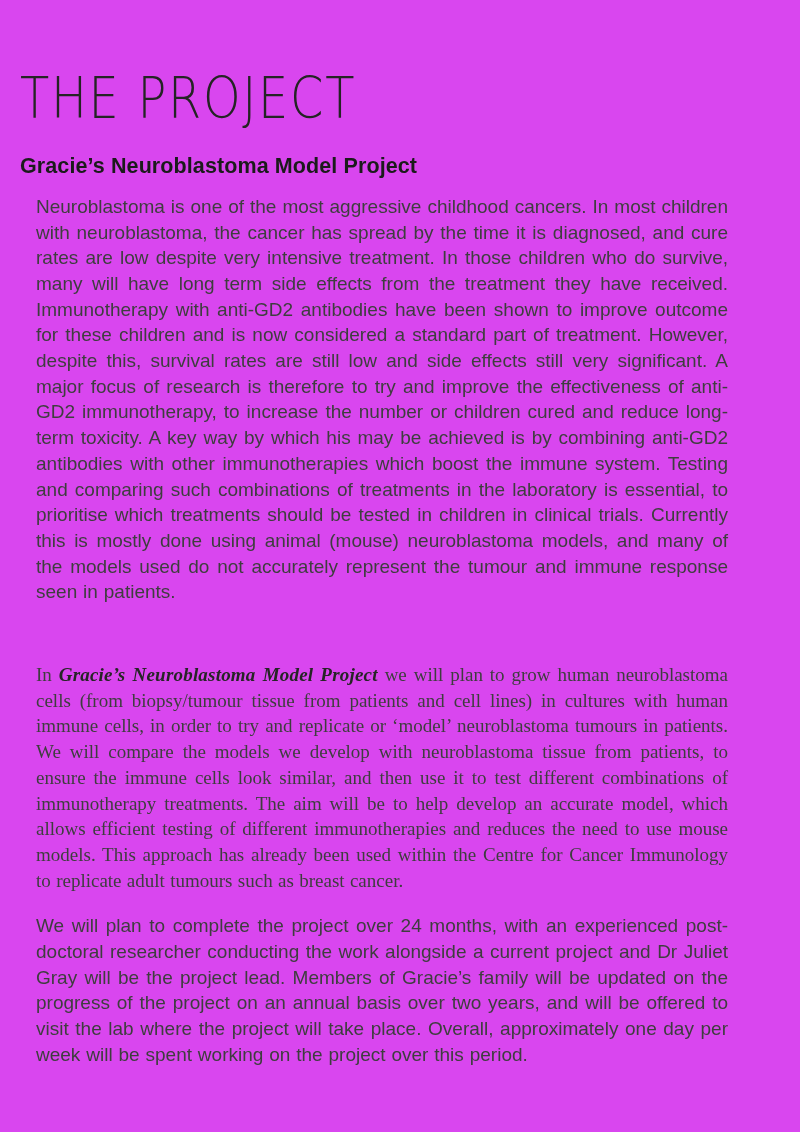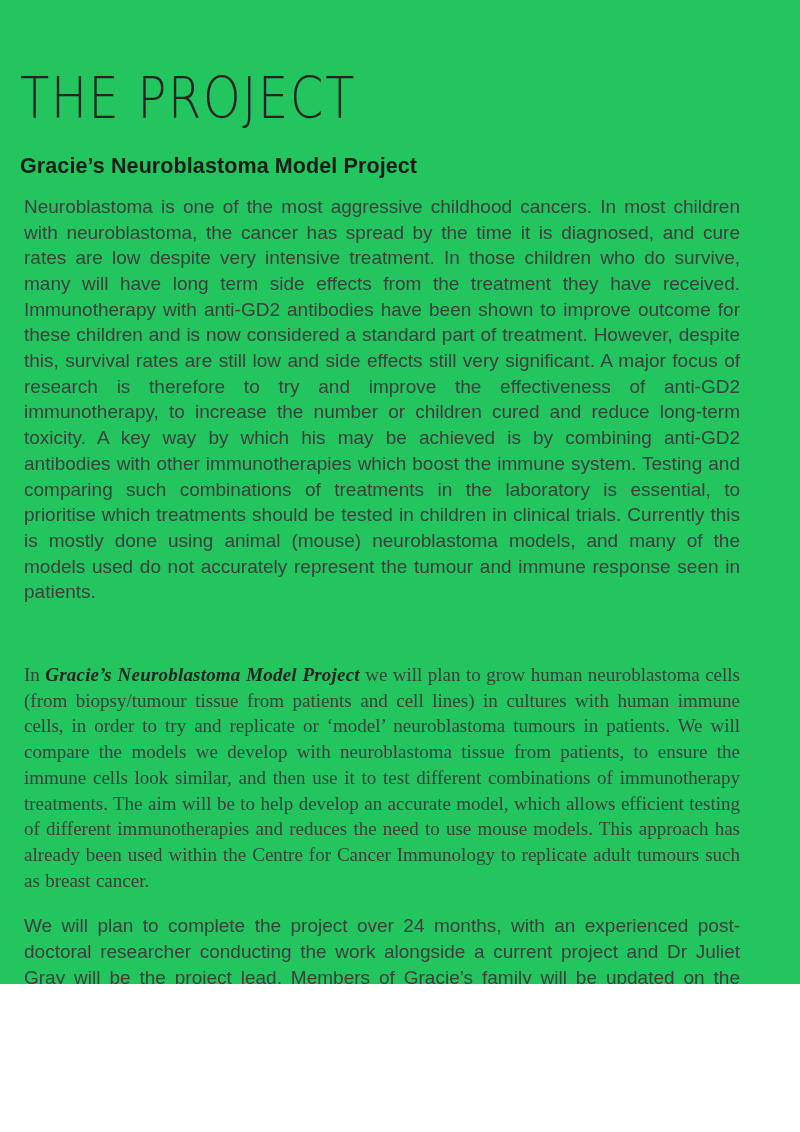--- a/index.html
+++ b/index.html
@@ -3,22 +3,22 @@
 <meta charset="utf-8">
 <style>
   html, body {
     margin: 0;
     padding: 0;
     background: #ffffff;
   }
   .page {
     position: relative;
     width: 800px;
-    height: 984px;
-    background: #22c55e;
+    height: 1132px;
+    background: #d946ef;
     box-sizing: border-box;
     padding: 70px 56px 0 20px;
     overflow: hidden;
     font-family: "Liberation Sans", sans-serif;
   }
   .title {
     margin: 0;
     font-family: "DejaVu Sans", sans-serif;
     font-weight: 200;
     font-size: 57px;
@@ -32,21 +32,21 @@
   .subtitle {
     margin: 27px 0 0 0;
     font-family: "Liberation Sans", sans-serif;
     font-weight: 700;
     font-size: 21.5px;
     line-height: 1.2;
     color: #1b1b1b;
     letter-spacing: 0.1px;
   }
   p.body-para {
-    margin: 4px;
+    margin: 16px;
     font-size: 19px;
     line-height: 25.7px;
     text-align: justify;
     color: #3e3e3e;
     word-spacing: 0.6px;
   }
   p.para-1 { margin-top: 14px; }
   p.para-2 { margin-top: 57px; font-family: Liberation Serif, serif; }
   p.para-3 { margin-top: 20px; }
   .em-project {

